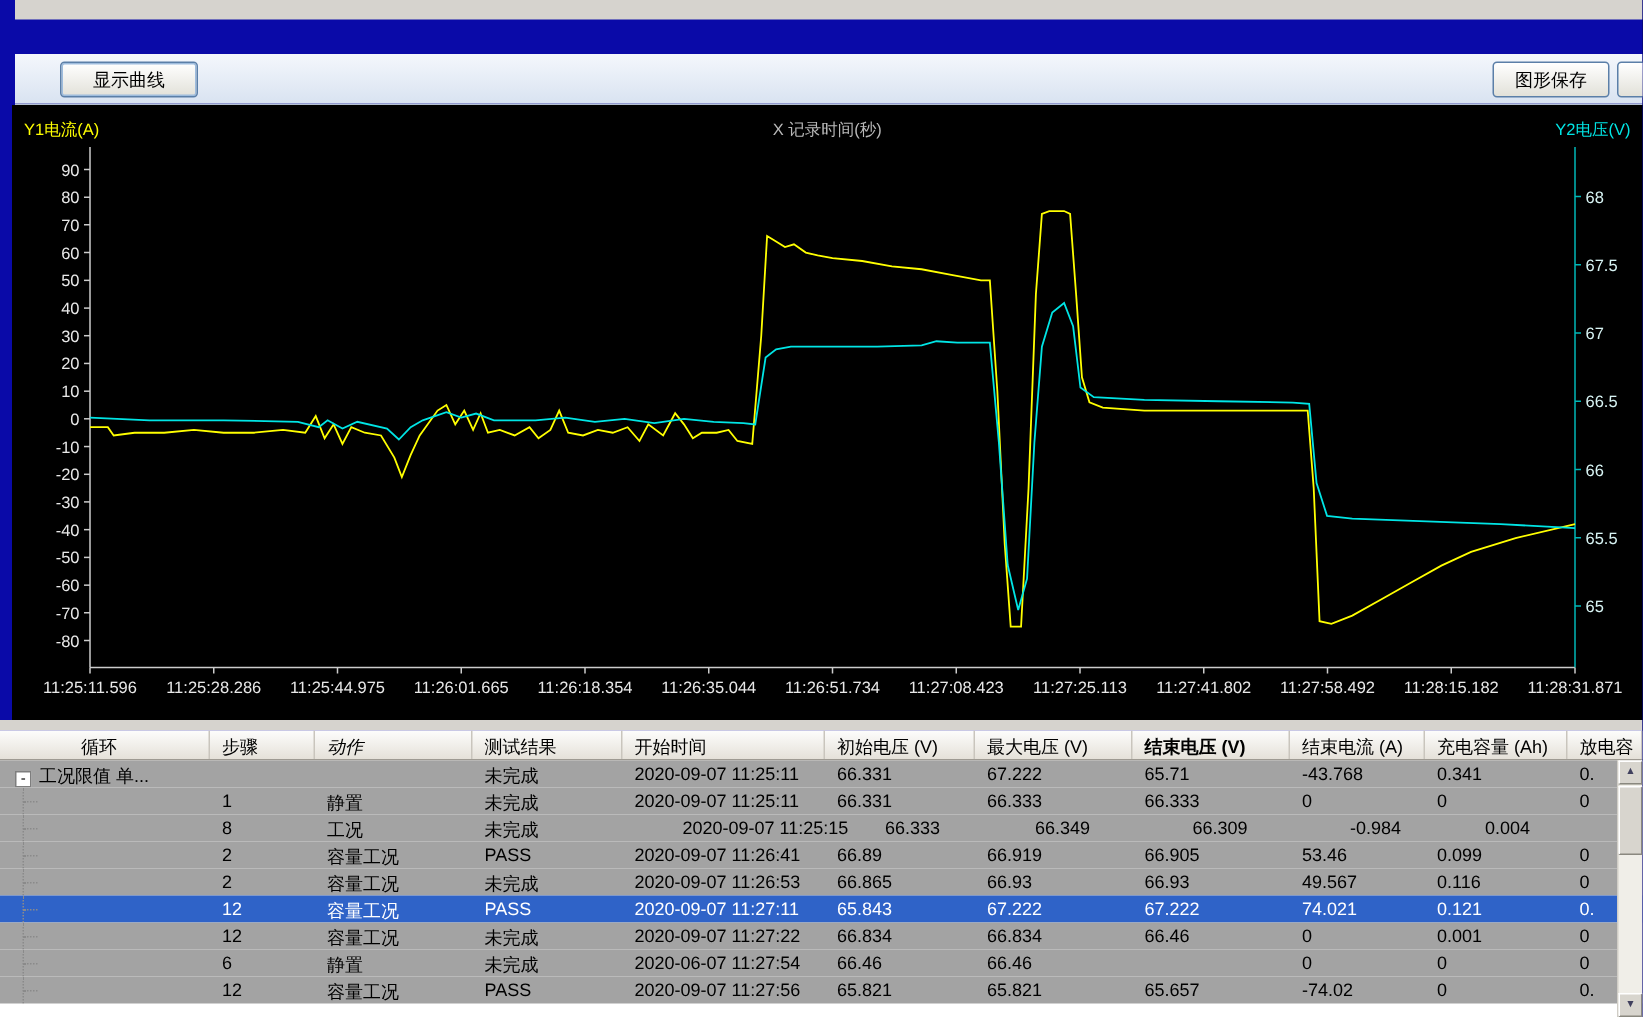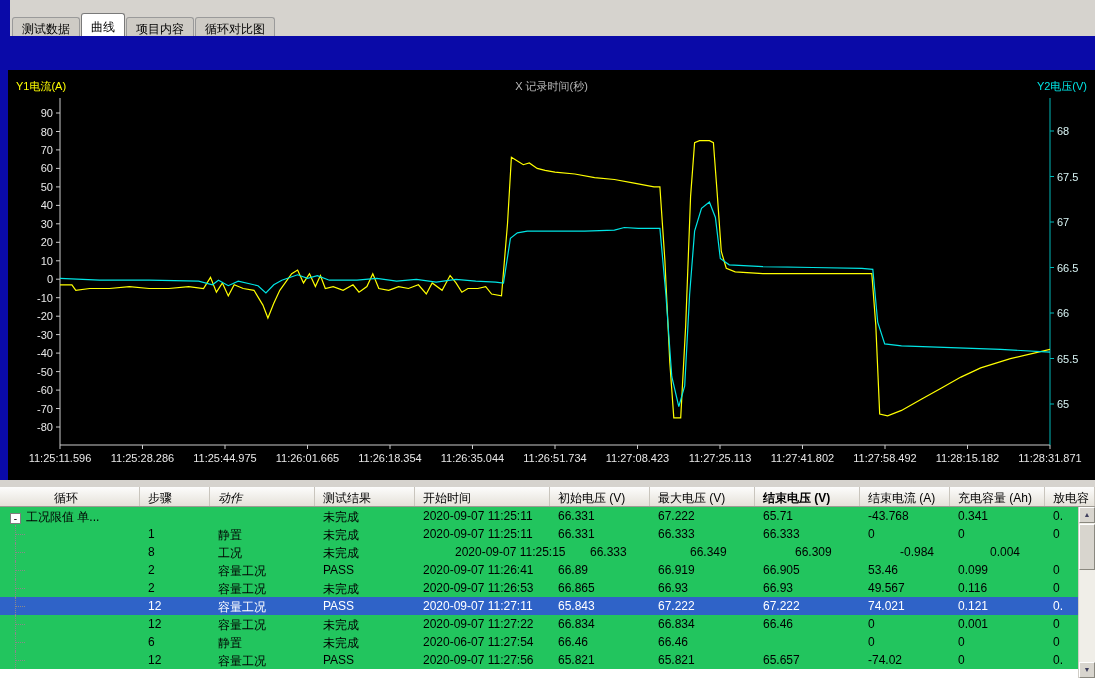--- a/index.html
+++ b/index.html
@@ -25,21 +25,21 @@
 
   .chart-panel{position:absolute;left:8px;top:70px;width:1087px;height:410px;background:#000;}
   .divider{position:absolute;left:0;top:480px;right:0;height:7px;background:#d6d3ce;}
 
   .table-panel{position:absolute;left:0;top:487px;right:0;bottom:0;background:#fff;overflow:hidden;}
   .thead{display:flex;height:20px;background:linear-gradient(#fdfdfc,#e5e1d9);
     border-bottom:1px solid #9e9a92;}
   .th{font-size:12px;color:#000;padding:3px 0 0 8px;border-right:1px solid #c9c5bd;
     white-space:nowrap;overflow:hidden;}
   .th.c0{padding-left:54px;}
-  .tr{display:flex;height:18px;font-size:12px;color:#000;white-space:nowrap;background:#22c55e;}
+  .tr{display:flex;height:18px;font-size:12px;color:#000;white-space:nowrap;background:#a3a3a3;}
   .tr.selected{background:#2f63c8;color:#fff;}
   .td{padding:2px 0 0 8px;overflow:hidden;position:relative;}
   .minus-box{display:inline-block;width:11px;height:11px;border:1px solid #7e7e7e;background:#fff;
     color:#000;font-size:10px;line-height:9px;text-align:center;vertical-align:-1px;
     margin-right:5px;margin-left:2px;}
   .tree-vline{position:absolute;left:15px;top:0;height:100%;border-left:1px dotted #8a8a8a;}
   .tree-hline{position:absolute;left:15px;top:9px;width:10px;border-top:1px dotted #8a8a8a;}
 
   .vscroll{position:absolute;right:0;top:20px;bottom:0;width:17px;background:#f0eee8;
     border-left:1px solid #d0cdc6;}
@@ -49,27 +49,26 @@
   .sb-up{top:0;}
   .sb-down{bottom:0;}
   .sb-thumb{position:absolute;left:0;top:17px;width:16px;height:46px;background:#d8d5ce;
     border:1px solid #ffffff;border-right-color:#8a887f;border-bottom-color:#8a887f;}
 </style>
 </head>
 <body>
 
 <div id="app">
   <div class="top-strip"></div>
-  <div class="tab-bar">
-      <div class="tab">测试数据</div>
-      <div class="tab active">曲线</div>
-      <div class="tab">项目内容</div>
-      <div class="tab">循环对比图</div>
-    </div>
-
+
+  <div class="toolbar">
+    <div class="btn" id="btn-show">显示曲线</div>
+    <div class="btn" id="btn-save-graph">图形保存</div>
+    <div class="btn" id="btn-save-curve">曲</div>
+  </div>
 
   <div class="chart-panel">
     <svg width="1087" height="410" viewBox="0 0 1087 410">
         <rect x="0" y="0" width="1087" height="410" fill="#000000"></rect>
         <text x="8" y="20" fill="#ffff00" font-size="11">Y1电流(A)</text>
         <text x="543.5" y="20" fill="#b8b8b8" font-size="11" text-anchor="middle">X 记录时间(秒)</text>
         <text x="1079" y="20" fill="#00e5e5" font-size="11" text-anchor="end">Y2电压(V)</text>
         <line x1="52" y1="28" x2="52" y2="375" stroke="#cccccc"></line>
         <line x1="52" y1="375" x2="1042" y2="375" stroke="#cccccc"></line>
         <line x1="1042" y1="28" x2="1042" y2="375" stroke="#00b8b8"></line>

